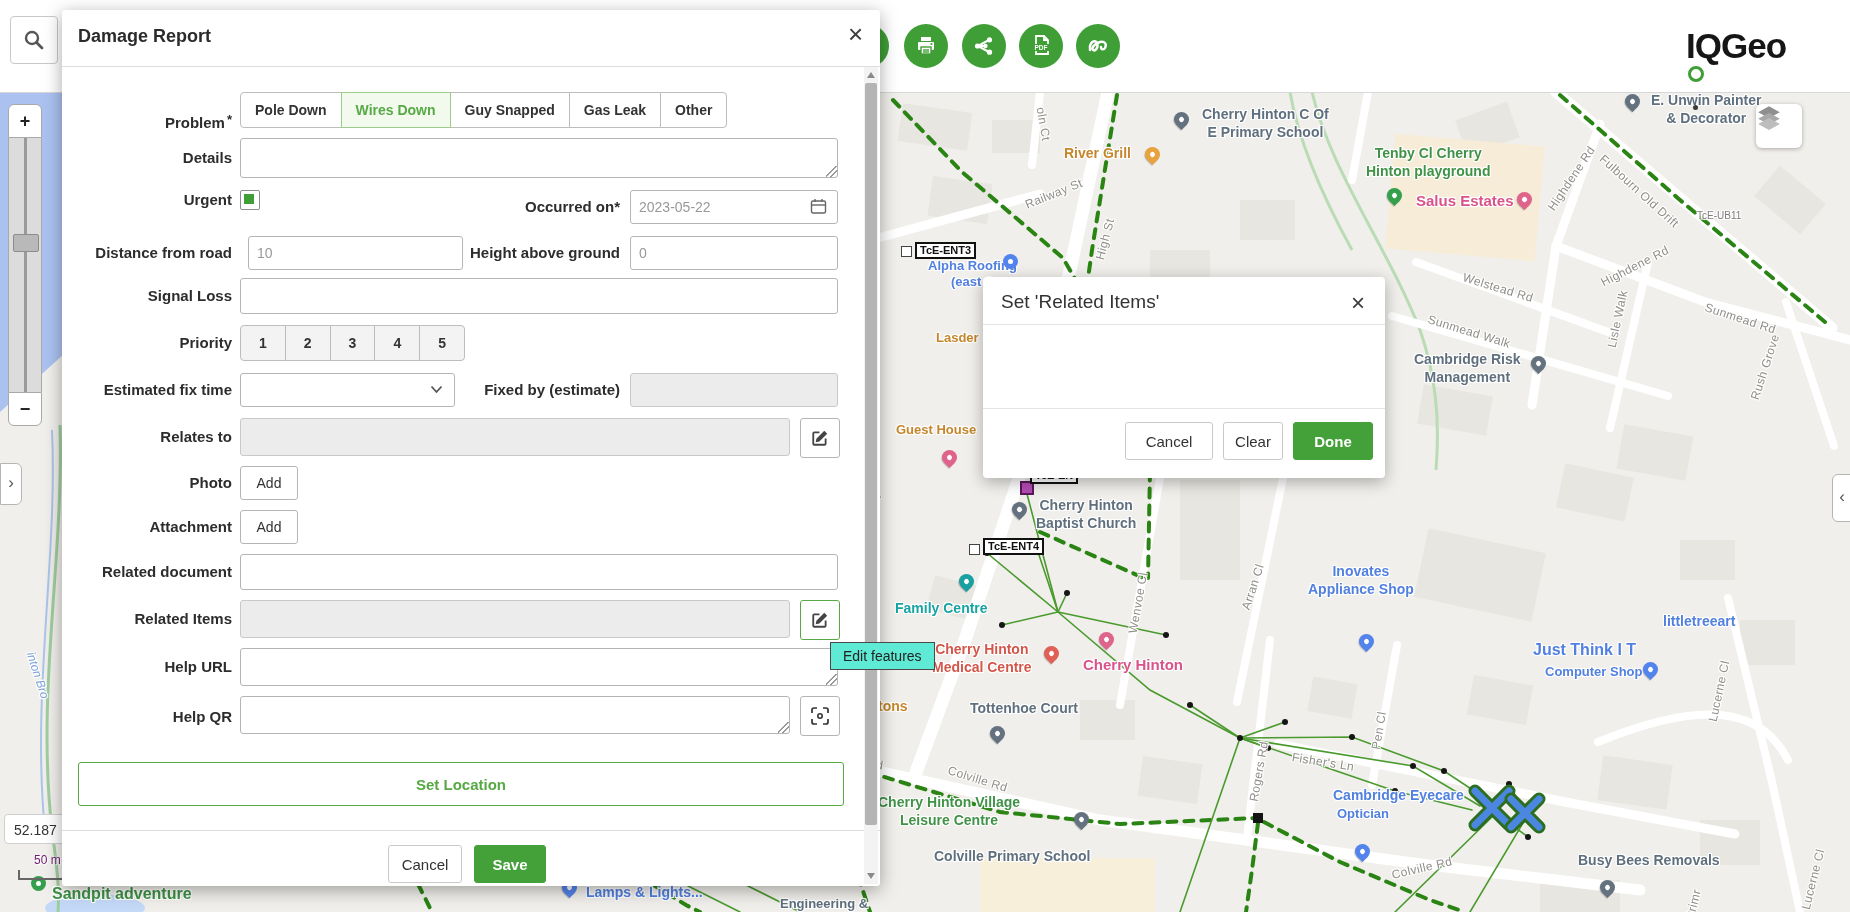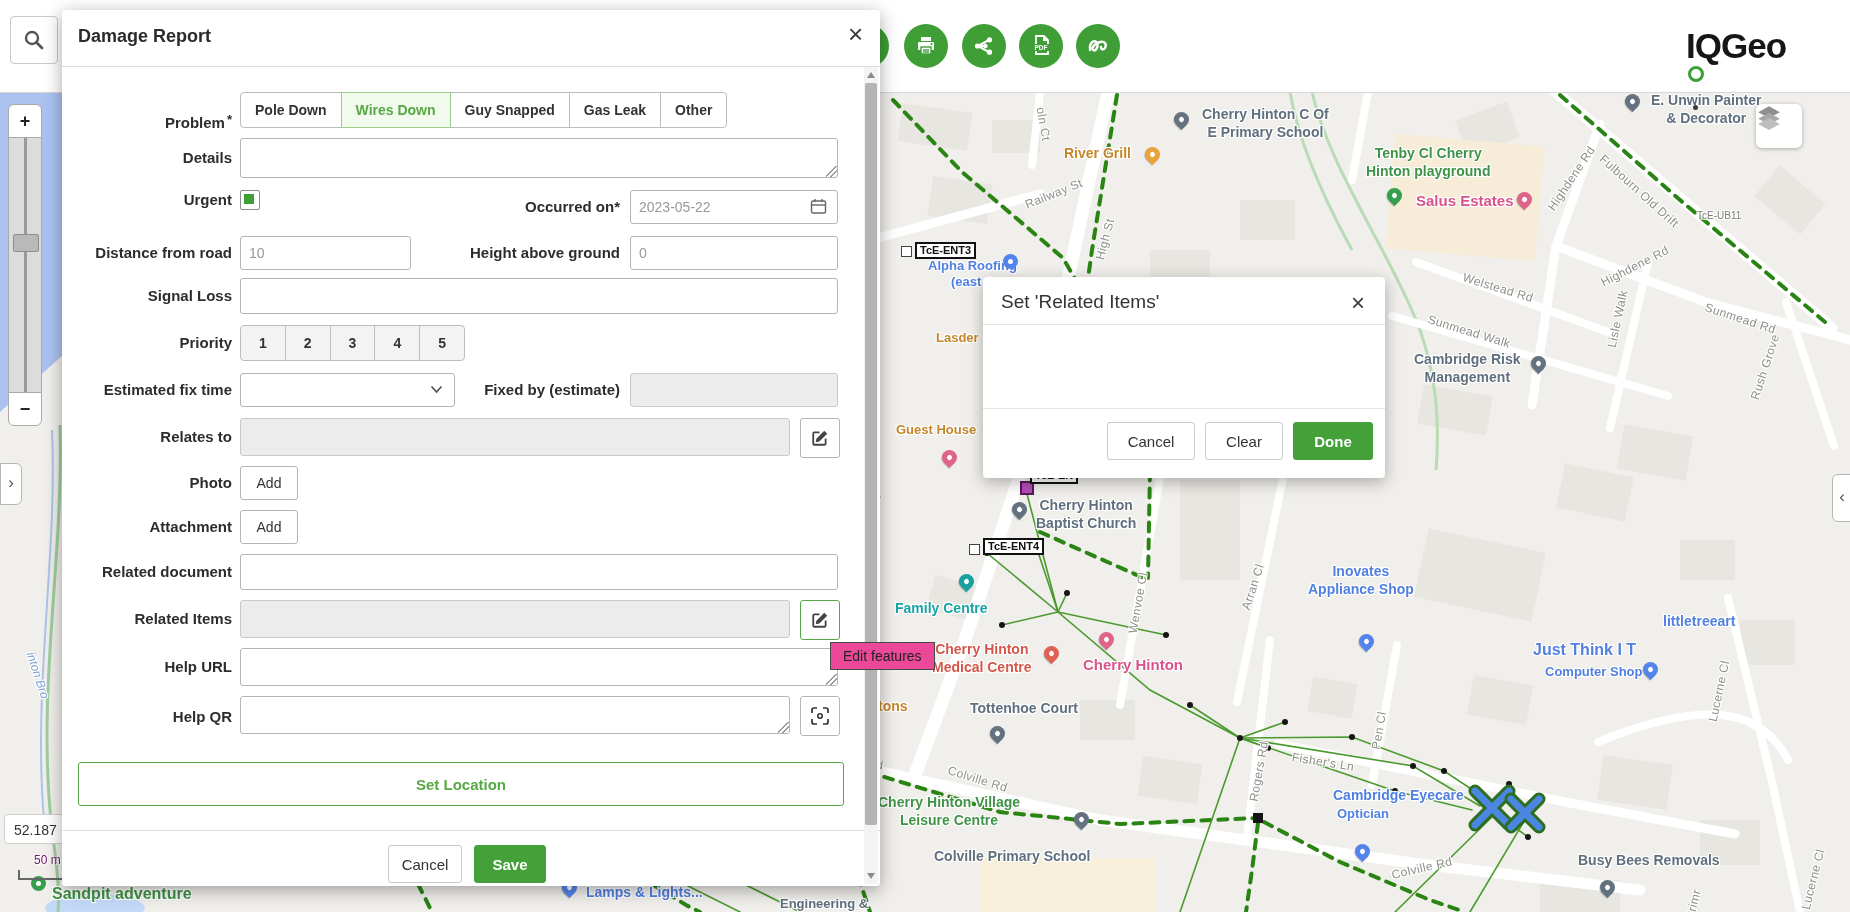--- a/index.html
+++ b/index.html
@@ -87,24 +87,24 @@
   .sb-thumb{position:absolute;left:1px;top:16px;width:12px;height:742px;background:#b4b4b4;border-radius:2px;}
   
   #pop{position:absolute;left:983px;top:277px;width:402px;height:201px;background:#fff;border-radius:4px;box-shadow:0 4px 16px rgba(0,0,0,.3);z-index:40;}
   .pop-title{position:absolute;left:18px;top:14px;font-size:19px;color:#333;}
   .pop-sep1{position:absolute;left:0;top:47px;width:100%;height:1px;background:#e4e4e4;}
   .selobj{position:absolute;left:14px;top:62px;width:374px;height:53px;background:#fff;border:1px solid #c9c9c9;border-radius:4px;font-family:"Liberation Sans",sans-serif;font-size:16px;color:#555;cursor:pointer;}
   .pop-sep2{position:absolute;left:0;top:131px;width:100%;height:1px;background:#e4e4e4;}
   .pop-btns{position:absolute;right:12px;top:145px;display:flex;gap:10px;}
   .pop-btns button{height:38px;border-radius:3px;font-family:"Liberation Sans",sans-serif;font-size:15px;cursor:pointer;}
   .pb-plain{width:88px;background:#fff;border:1px solid #c9c9c9;color:#333;}
-  .pb-clear{width:78px;}
+  .pb-clear{width:60px;}
   .pb-done{width:80px;background:#44a13a;border:1px solid #44a13a;color:#fff;font-weight:600;}
   
-  #tip{position:absolute;left:830px;top:642px;background:#ec4899;border:1px solid #4a4a4a;padding:5px 12px;font-size:14px;color:#222;z-index:60;white-space:nowrap;}
+  #tip{position:absolute;left:830px;top:642px;background:#5eead4;border:1px solid #4a4a4a;padding:5px 12px;font-size:14px;color:#222;z-index:60;white-space:nowrap;}
 </style>
 </head>
 <body>
 <div id="stage">
 
 <div id="map">
   <svg width="1850" height="912">
 
     <polygon points="0,92 270,92 118,305 0,412" fill="#abc2f1"></polygon>
     <line x1="116" y1="306" x2="235" y2="478" stroke="#abc2f1" stroke-width="5"></line>
@@ -397,21 +397,21 @@
   <div class="lbl2" style="top:180px;line-height:34px;"><span>Occurred on</span><span class="req">*</span></div>
   <input class="inp" style="left: 568px; top: 180px; width: 208px;" value="2023-05-22">
   <svg class="chev" style="left:748px;top:188px;" width="17" height="17" viewBox="0 0 17 17">
     <rect x="1.5" y="3" width="14" height="12" rx="1.5" fill="none" stroke="#666" stroke-width="1.4"></rect>
     <line x1="1.5" y1="7" x2="15.5" y2="7" stroke="#666" stroke-width="1.4"></line>
     <line x1="5" y1="1" x2="5" y2="4" stroke="#666" stroke-width="1.4"></line>
     <line x1="12" y1="1" x2="12" y2="4" stroke="#666" stroke-width="1.4"></line>
   </svg>
 
   <div class="lbl" style="top:226px;line-height:34px;"><span>Distance from road</span></div>
-  <input class="inp" style="left: 178px; top: 226px; width: 171px;" value="10">
+  <input class="inp" style="left: 186px; top: 226px; width: 215px;" value="10">
   <div class="lbl2" style="top:226px;line-height:34px;"><span>Height above ground</span></div>
   <input class="inp" style="left: 568px; top: 226px; width: 208px;" value="0">
 
   <div class="lbl" style="top:268px;line-height:36px;"><span>Signal Loss</span></div>
   <input class="inp" style="left: 178px; top: 268px; width: 598px; height: 36px;">
 
   <div class="lbl" style="top:315px;line-height:36px;"><span>Priority</span></div>
   <div class="grp pri" id="priority-group" style="left:178px;top:315px;">
         <button>1</button>
         <button>2</button>

